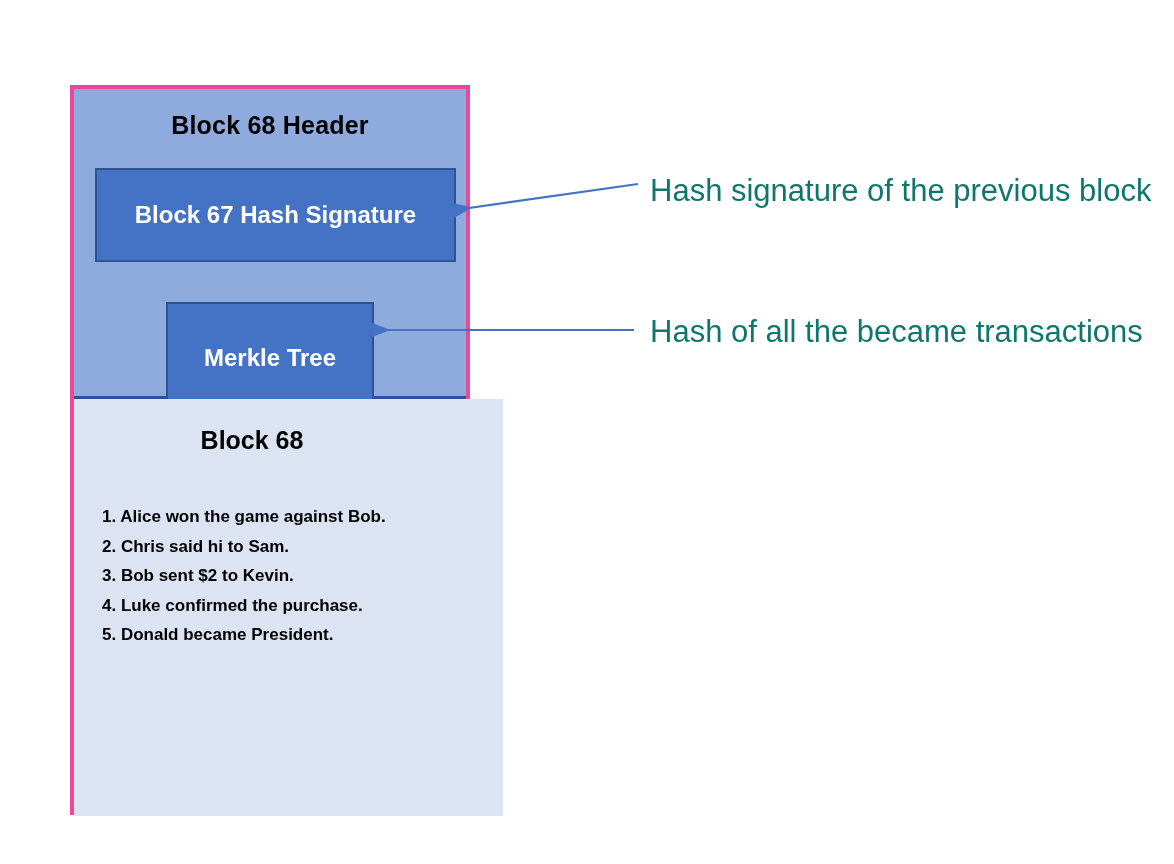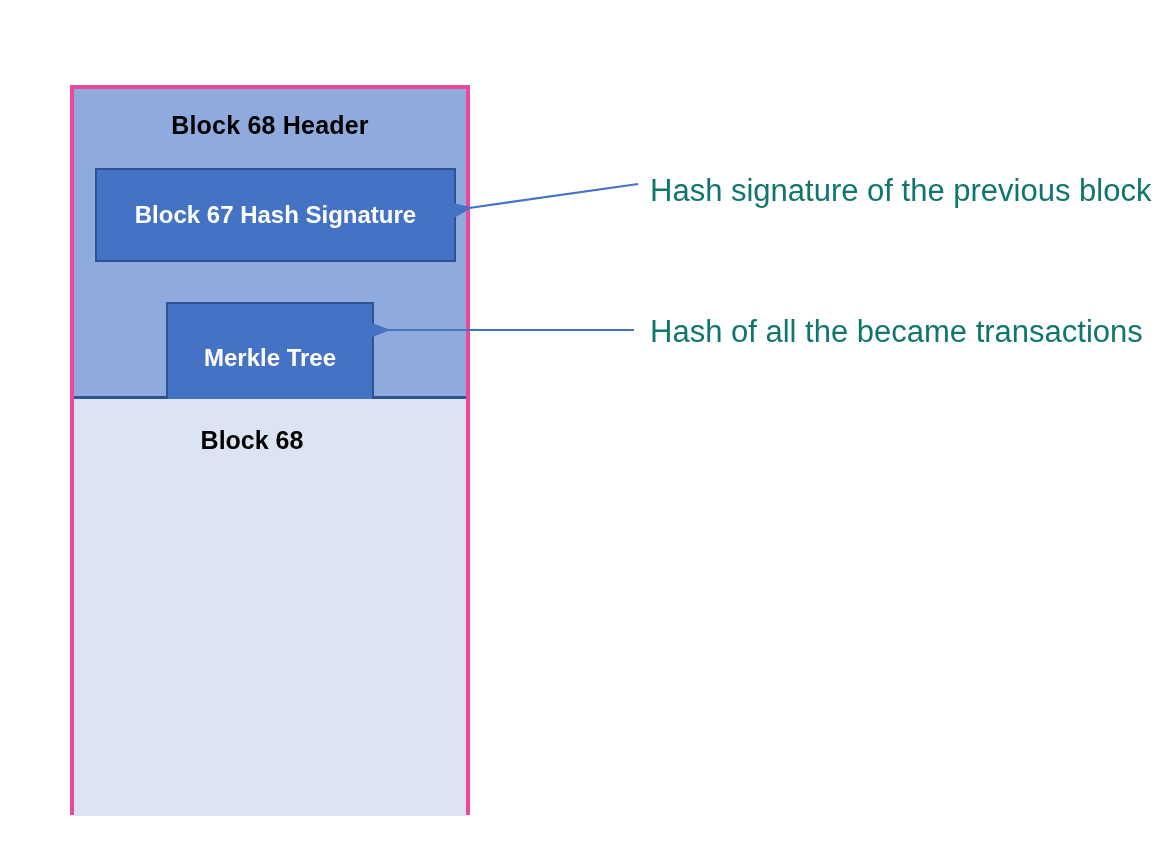--- a/index.html
+++ b/index.html
@@ -91,20 +91,21 @@
   }
 
   
   .block-body {
     position: absolute;
     left: 0;
     top: 310px;
     width: 100%;
     height: 417px;
     background: #DCE3F2;
+    padding-left: 37px;
   }
 
   .body-title {
     position: absolute;
     left: 0;
     top: 27px;
     width: 356px;
     text-align: center;
     font-size: 25px;
     font-weight: bold;
@@ -172,20 +173,28 @@
       </div>
 
       <div class="inner-box merkle-box">
         <span>Merkle Tree</span>
       </div>
     </div>
 
     <div class="block-body">
       <div class="body-title">Block 68</div>
 
+      <ul class="tx-list" id="tx-list">
+
+      <li class="tx-item">1. Alice won the game against Bob.</li>
+          <li class="tx-item">2. Chris said hi to Sam.</li>
+          <li class="tx-item">3. Bob sent $2 to Kevin.</li>
+          <li class="tx-item">4. Luke confirmed the purchase.</li>
+          <li class="tx-item">5. Donald became President.</li>
+        </ul>
     </div>
 
   </div>
 
   <div class="annotation annotation-1">Hash signature of the previous block</div>
 
   <div class="annotation annotation-2">Hash of all the became transactions</div>
 
   <svg id="arrow-layer" viewBox="0 0 1174 864" xmlns="http://www.w3.org/2000/svg">
     <defs>

